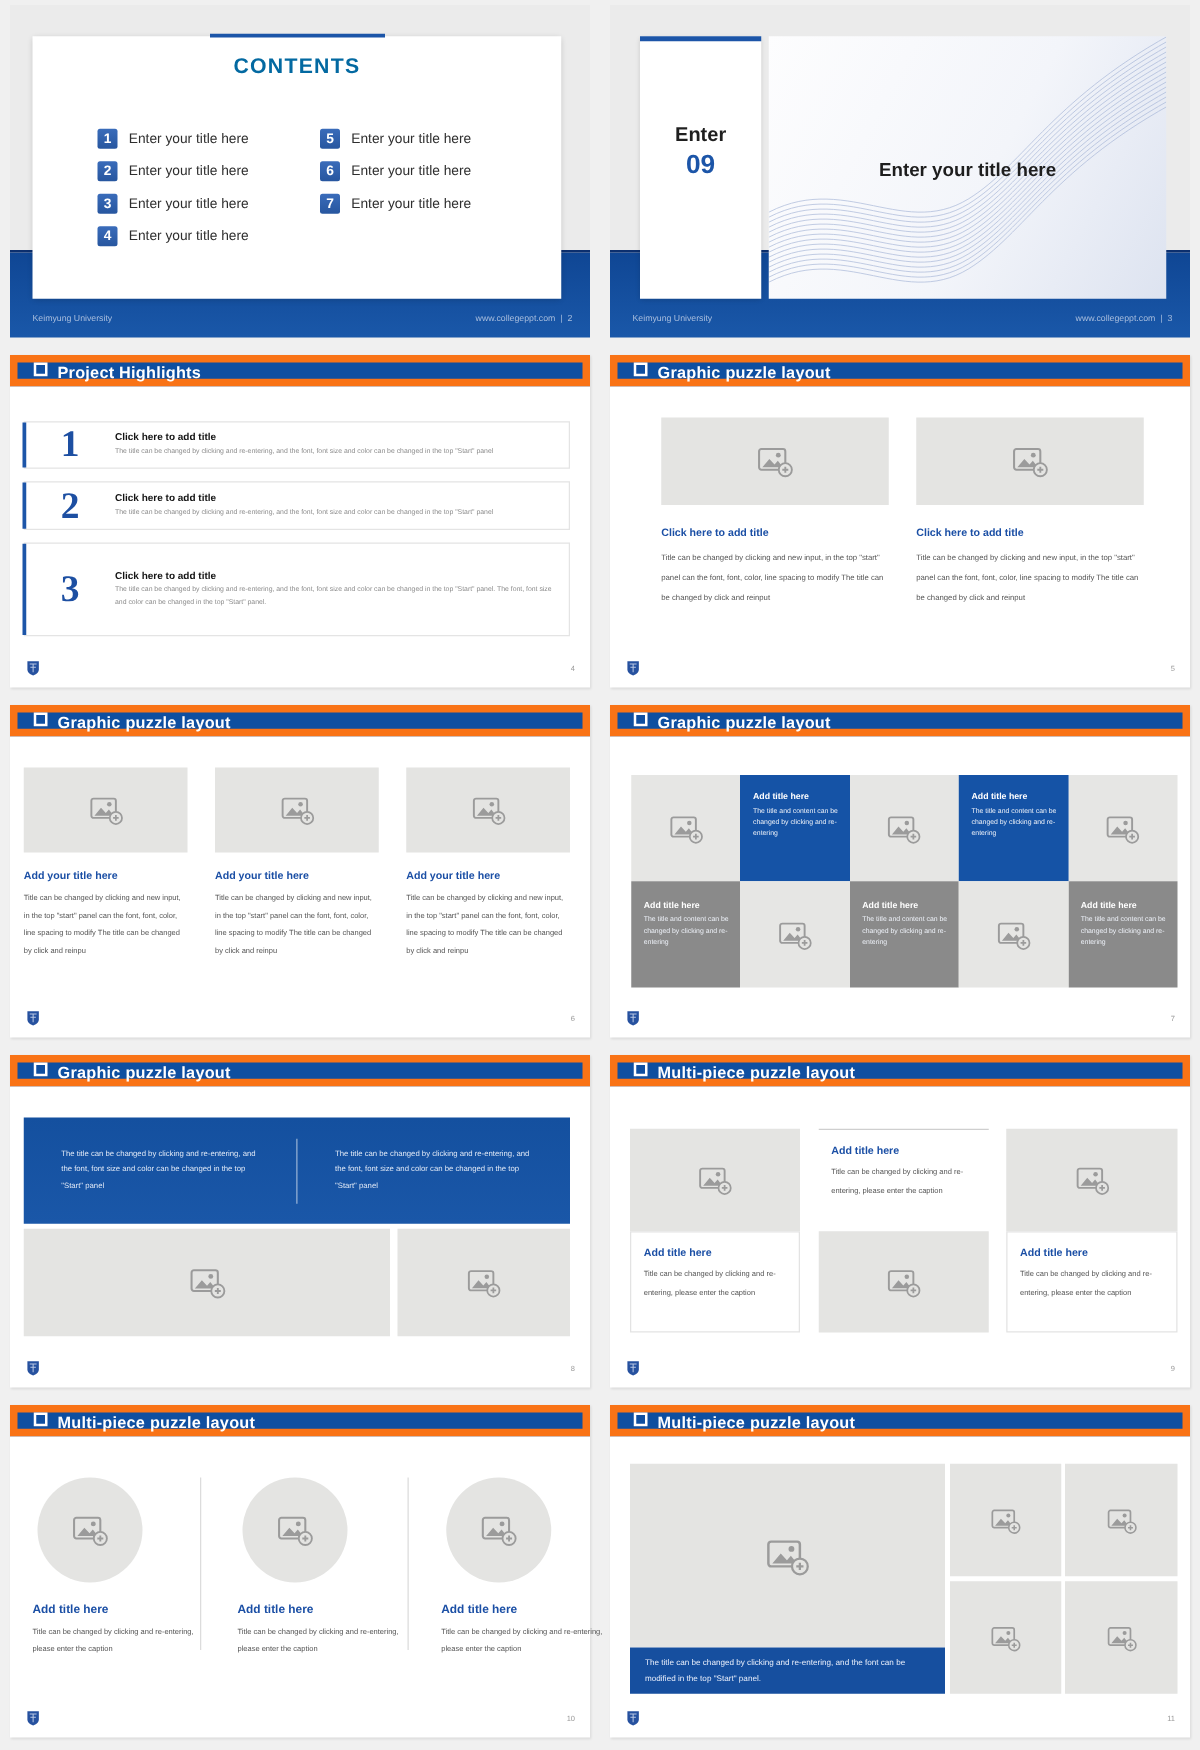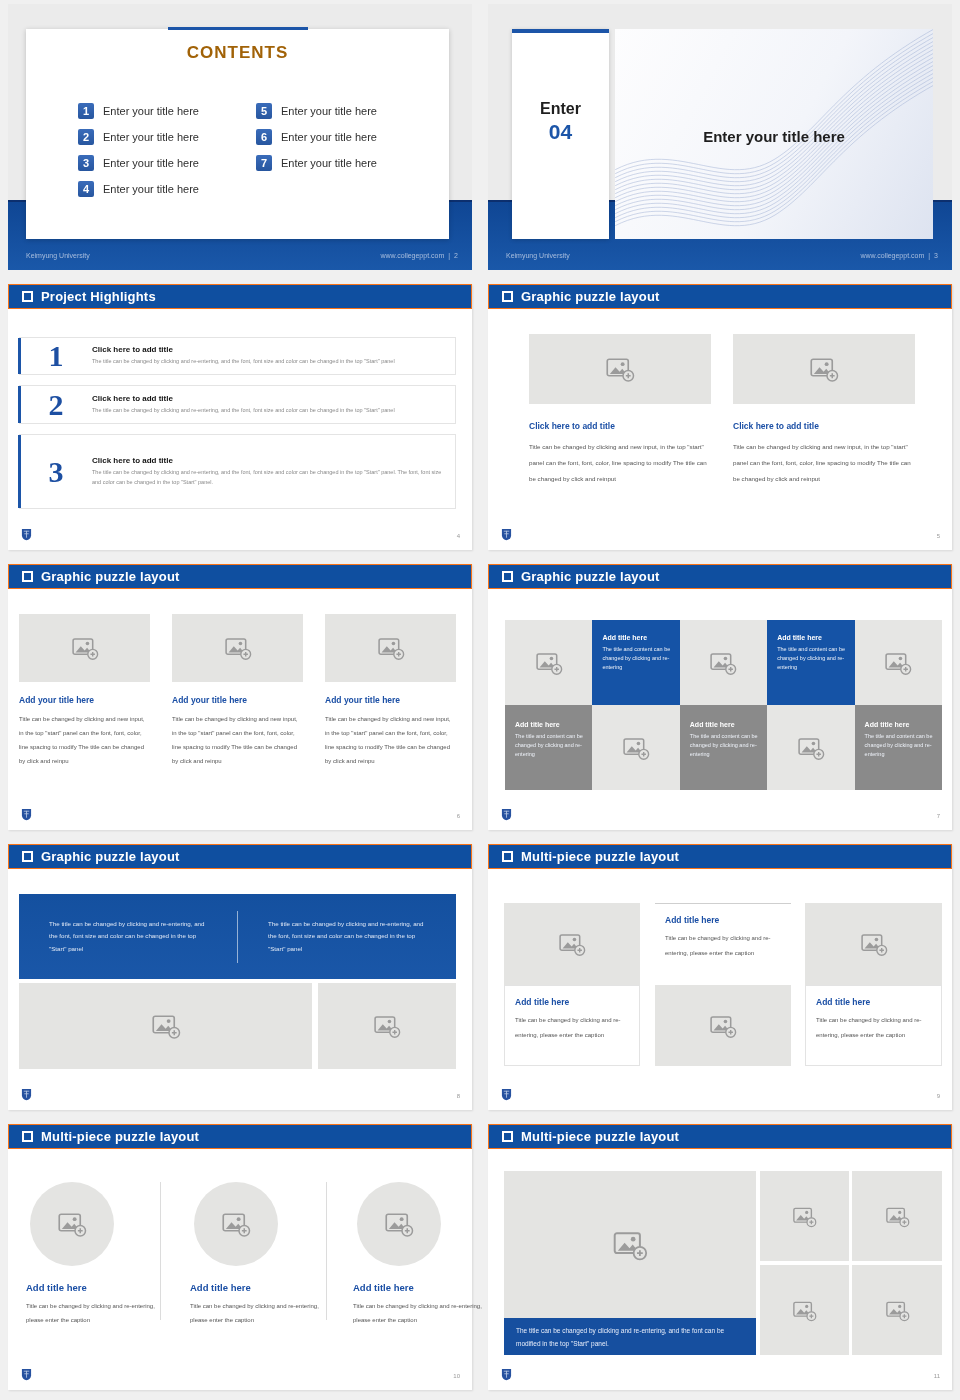--- a/index.html
+++ b/index.html
@@ -13,42 +13,42 @@
   
   .band{position:absolute;left:0;right:0;top:196px;bottom:0;
         background:linear-gradient(180deg,#0f4694,#1a58a9);border-top:2px solid #0c2f6e;}
   .band-left{position:absolute;left:18px;bottom:11px;font-size:7px;color:#a9bede;}
   .band-right{position:absolute;right:14px;bottom:11px;font-size:7px;color:#a9bede;}
   .band-right .sep{margin:0 4px;}
 
   .ct-card{position:absolute;left:18px;width:423px;top:25px;height:210px;background:#fff;
            box-shadow:0 1px 5px rgba(0,0,0,.20);}
   .ct-accent{position:absolute;top:-2px;left:50%;transform:translateX(-50%);width:140px;height:3px;background:#1c55a8;}
-  .ct-title{margin-top:14px;text-align:center;font-size:17px;font-weight:bold;color:#a16207;letter-spacing:1px;}
+  .ct-title{margin-top:14px;text-align:center;font-size:17px;font-weight:bold;color:#0369a1;letter-spacing:1px;}
   .ct-grid{position:absolute;top:69px;left:52px;display:grid;grid-template-columns:178px 178px;
            grid-template-rows:repeat(4,26px);grid-auto-flow:column;}
   .ct-item{display:flex;align-items:center;}
   .chip{width:16px;height:16px;background:linear-gradient(#3a6cba,#27569f);color:#fff;font-size:11px;
         font-weight:bold;display:flex;align-items:center;justify-content:center;border-radius:2px;flex:0 0 16px;}
   .ct-lbl{margin-left:9px;font-size:11px;color:#2e2e2e;}
 
   .part-card{position:absolute;left:24px;top:25px;width:97px;height:210px;background:#fff;
              border-top:4px solid #1c55a8;box-sizing:border-box;box-shadow:0 1px 4px rgba(0,0,0,.18);
              display:flex;flex-direction:column;align-items:center;justify-content:center;z-index:2;}
   .part-inner{transform:translateY(-14px);text-align:center;}
   .part-label{font-size:16px;font-weight:bold;color:#1f1f1f;}
   .part-num{font-size:21px;font-weight:bold;color:#1c55a8;margin-top:2px;}
   .part-main{position:absolute;left:127px;top:25px;width:318px;height:210px;z-index:2;overflow:hidden;
              background:linear-gradient(118deg,#fdfdfe 0%,#f3f5fa 55%,#dde3f0 100%);}
   .part-title{position:absolute;left:0;right:0;top:99px;text-align:center;font-size:15px;font-weight:bold;color:#1e1e1e;}
   .waves{position:absolute;left:0;top:0;width:100%;height:100%;}
 
   
-  .hdr{position:absolute;left:0;top:0;right:0;height:25px;background:#0f4fa0;border:1px solid #f97316;
-       box-sizing:border-box;display:flex;align-items:center;padding-left:13px;}
+  .hdr{position:absolute;left:0;top:0;right:0;height:25px;background:#0f4fa0;border:6px solid #f97316;
+       box-sizing:border-box;display:flex;padding-left:13px;}
   .hdr-sq{width:7px;height:7px;border:2px solid #fff;margin-right:8px;flex:0 0 7px;}
   .hdr-title{color:#fff;font-weight:bold;font-size:13px;letter-spacing:.2px;}
   .crest{position:absolute;left:13px;bottom:9px;width:11px;height:13px;}
   .pagenum{position:absolute;right:12px;bottom:11px;font-size:6px;color:#999;}
 
   .bt{color:#1b4fa5;font-weight:bold;}
   .ph{background:#e4e4e2;display:flex;align-items:center;justify-content:center;}
   .ph-abs{position:absolute;}
   .phicon{width:28px;height:28px;}
   .phicon.lg{width:36px;height:36px;}
@@ -193,21 +193,21 @@
   </div>
 
   <div class="slide plain colR row1">
     <div class="band">
       <span class="band-left">Keimyung University</span>
       <span class="band-right"><span>www.collegeppt.com</span><span class="sep">|</span><span>3</span></span>
     </div>
     <div class="part-card">
       <div class="part-inner">
         <div class="part-label">Enter</div>
-        <div class="part-num">04</div>
+        <div class="part-num">09</div>
       </div>
     </div>
     <div class="part-main">
       <svg class="waves" viewBox="0 0 318 210" preserveAspectRatio="none">
         <g stroke="#a3b3d6" stroke-width="0.7" fill="none" opacity="0.75">
           <use href="#wav" y="8"></use>
             <use href="#wav" y="4"></use>
             <use href="#wav" y="0"></use>
           <use href="#wav" y="-4"></use>
             <use href="#wav" y="-8"></use>

